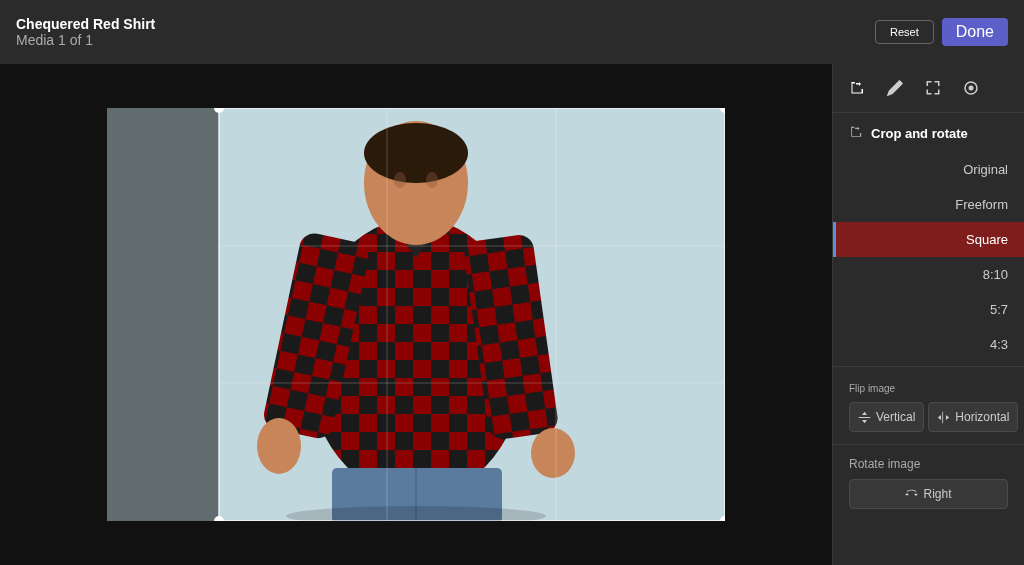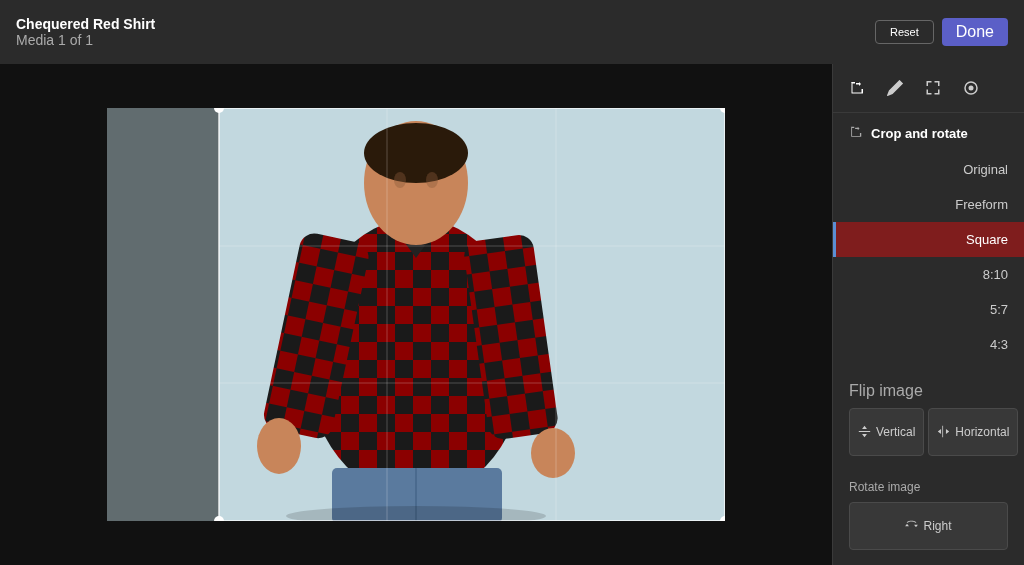--- a/index.html
+++ b/index.html
@@ -169,40 +169,40 @@
       height: 1px;
       background: #3a3a3a;
       margin: 4px 0;
     }
 
     
     .flip-section {
       padding: 12px 16px 8px;
     }
     .flip-label {
-      font-size: 16px;
+      font-size: 10px;
       color: #aaa;
       margin-bottom: 8px;
       font-weight: 500;
     }
     .btn-group {
       display: flex;
       gap: 4px;
     }
     .btn-group-item {
       flex: 1;
-      padding: 16px 8px;
+      padding: 7px 8px;
       background: #383838;
       border: 1px solid #4a4a4a;
       color: #ccc;
       font-size: 12px;
       border-radius: 4px;
       cursor: pointer;
       display: flex;
-      align-items: flex-start;
+      align-items: flex-end;
       justify-content: center;
       gap: 5px;
     }
 
     
     .rotate-section {
       padding: 8px 16px 16px;
     }
     .rotate-label {
       font-size: 12px;

